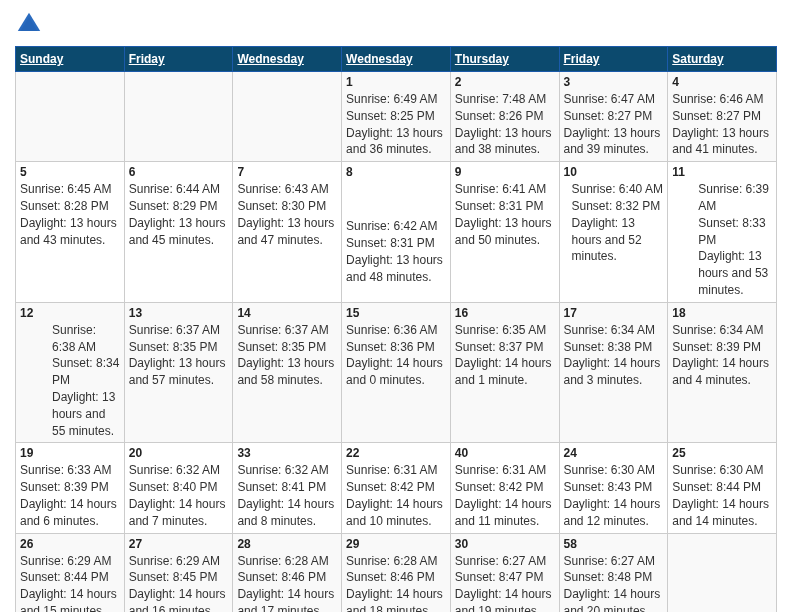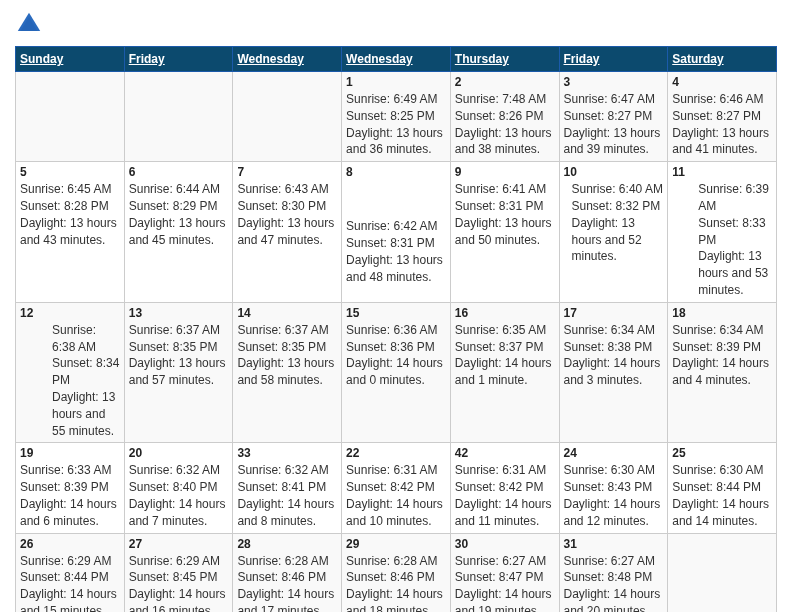--- a/index.html
+++ b/index.html
@@ -256,21 +256,21 @@
 Sunset: 8:41 PM
 Daylight: 14 hours and 8 minutes.</div>
         </td>
         <td>
           <span class="day-num">22</span>
           <div class="cell-info" style="white-space: pre-line;">Sunrise: 6:31 AM
 Sunset: 8:42 PM
 Daylight: 14 hours and 10 minutes.</div>
         </td>
         <td>
-          <span class="day-num">42</span>
+          <span class="day-num">40</span>
           <div class="cell-info" style="white-space: pre-line;">Sunrise: 6:31 AM
 Sunset: 8:42 PM
 Daylight: 14 hours and 11 minutes.</div>
         </td>
         <td>
           <span class="day-num">24</span>
           <div class="cell-info" style="white-space: pre-line;">Sunrise: 6:30 AM
 Sunset: 8:43 PM
 Daylight: 14 hours and 12 minutes.</div>
         </td>
@@ -306,21 +306,21 @@
 Sunset: 8:46 PM
 Daylight: 14 hours and 18 minutes.</div>
         </td>
         <td>
           <span class="day-num">30</span>
           <div class="cell-info" style="white-space: pre-line;">Sunrise: 6:27 AM
 Sunset: 8:47 PM
 Daylight: 14 hours and 19 minutes.</div>
         </td>
         <td>
-          <span class="day-num">31</span>
+          <span class="day-num">58</span>
           <div class="cell-info" style="white-space: pre-line;">Sunrise: 6:27 AM
 Sunset: 8:48 PM
 Daylight: 14 hours and 20 minutes.</div>
         </td>
         <td class="empty"></td>
       </tr>
     </tbody>
 </table>
 
 </body></html>

